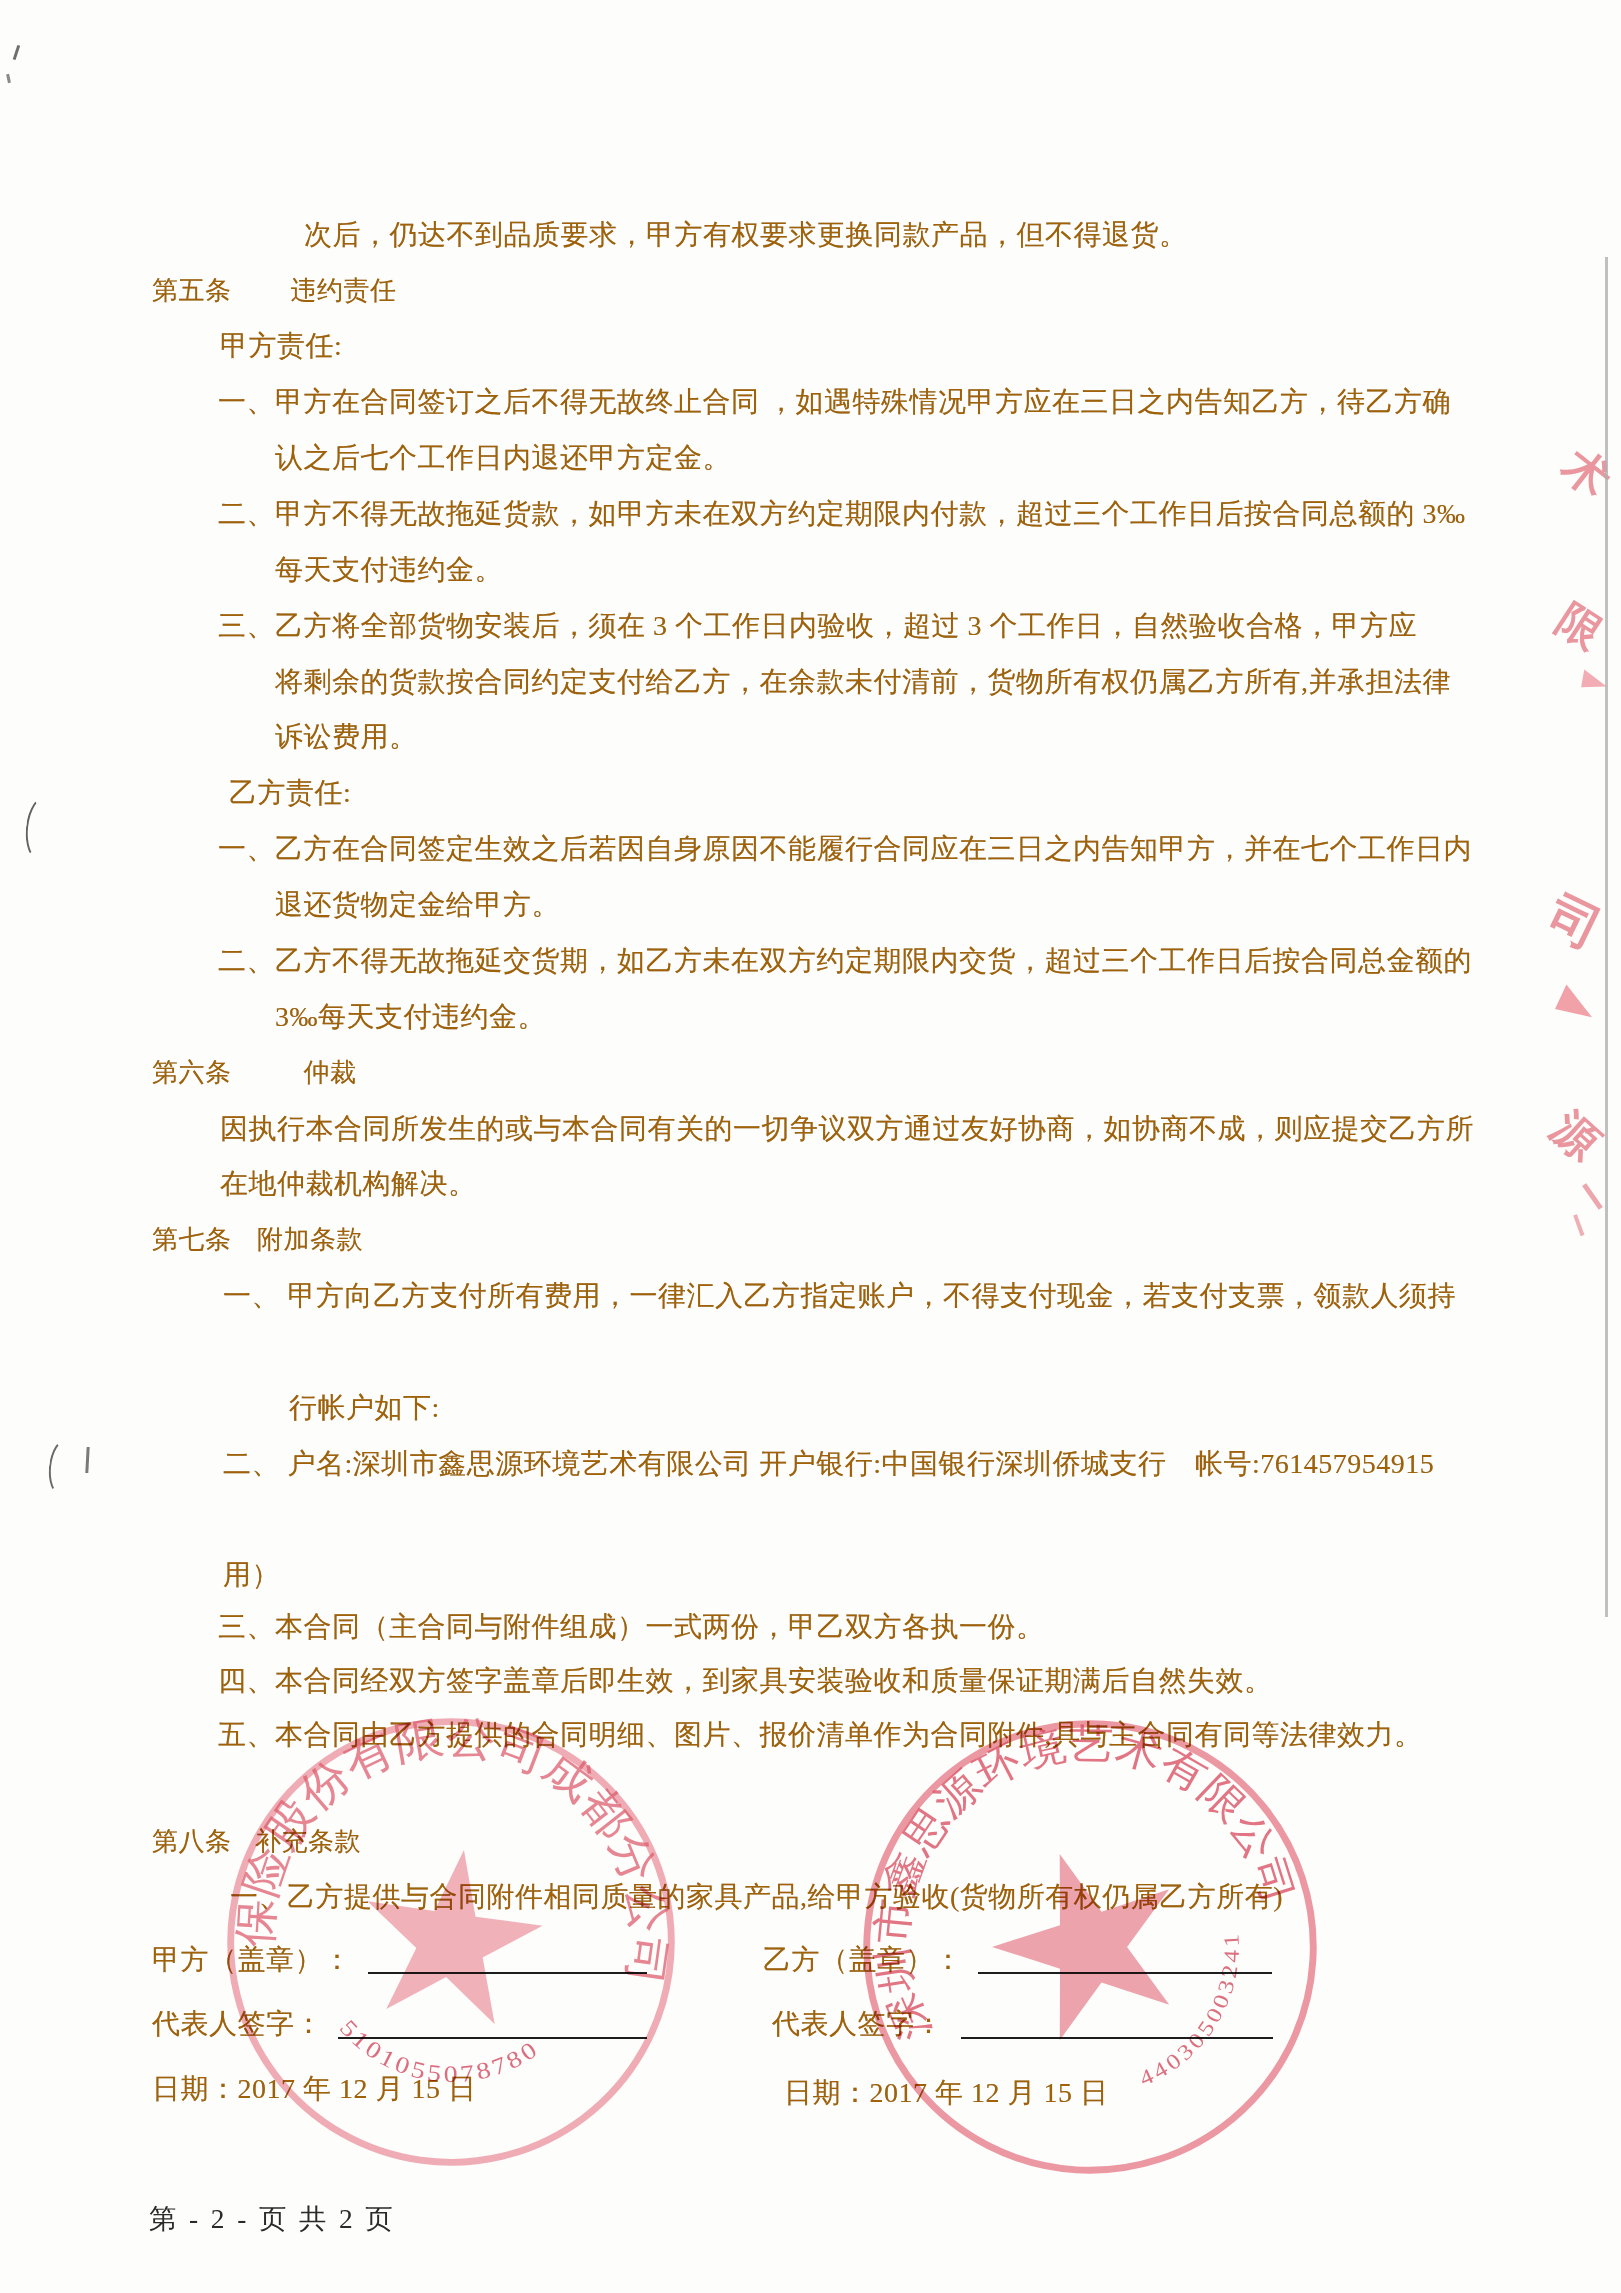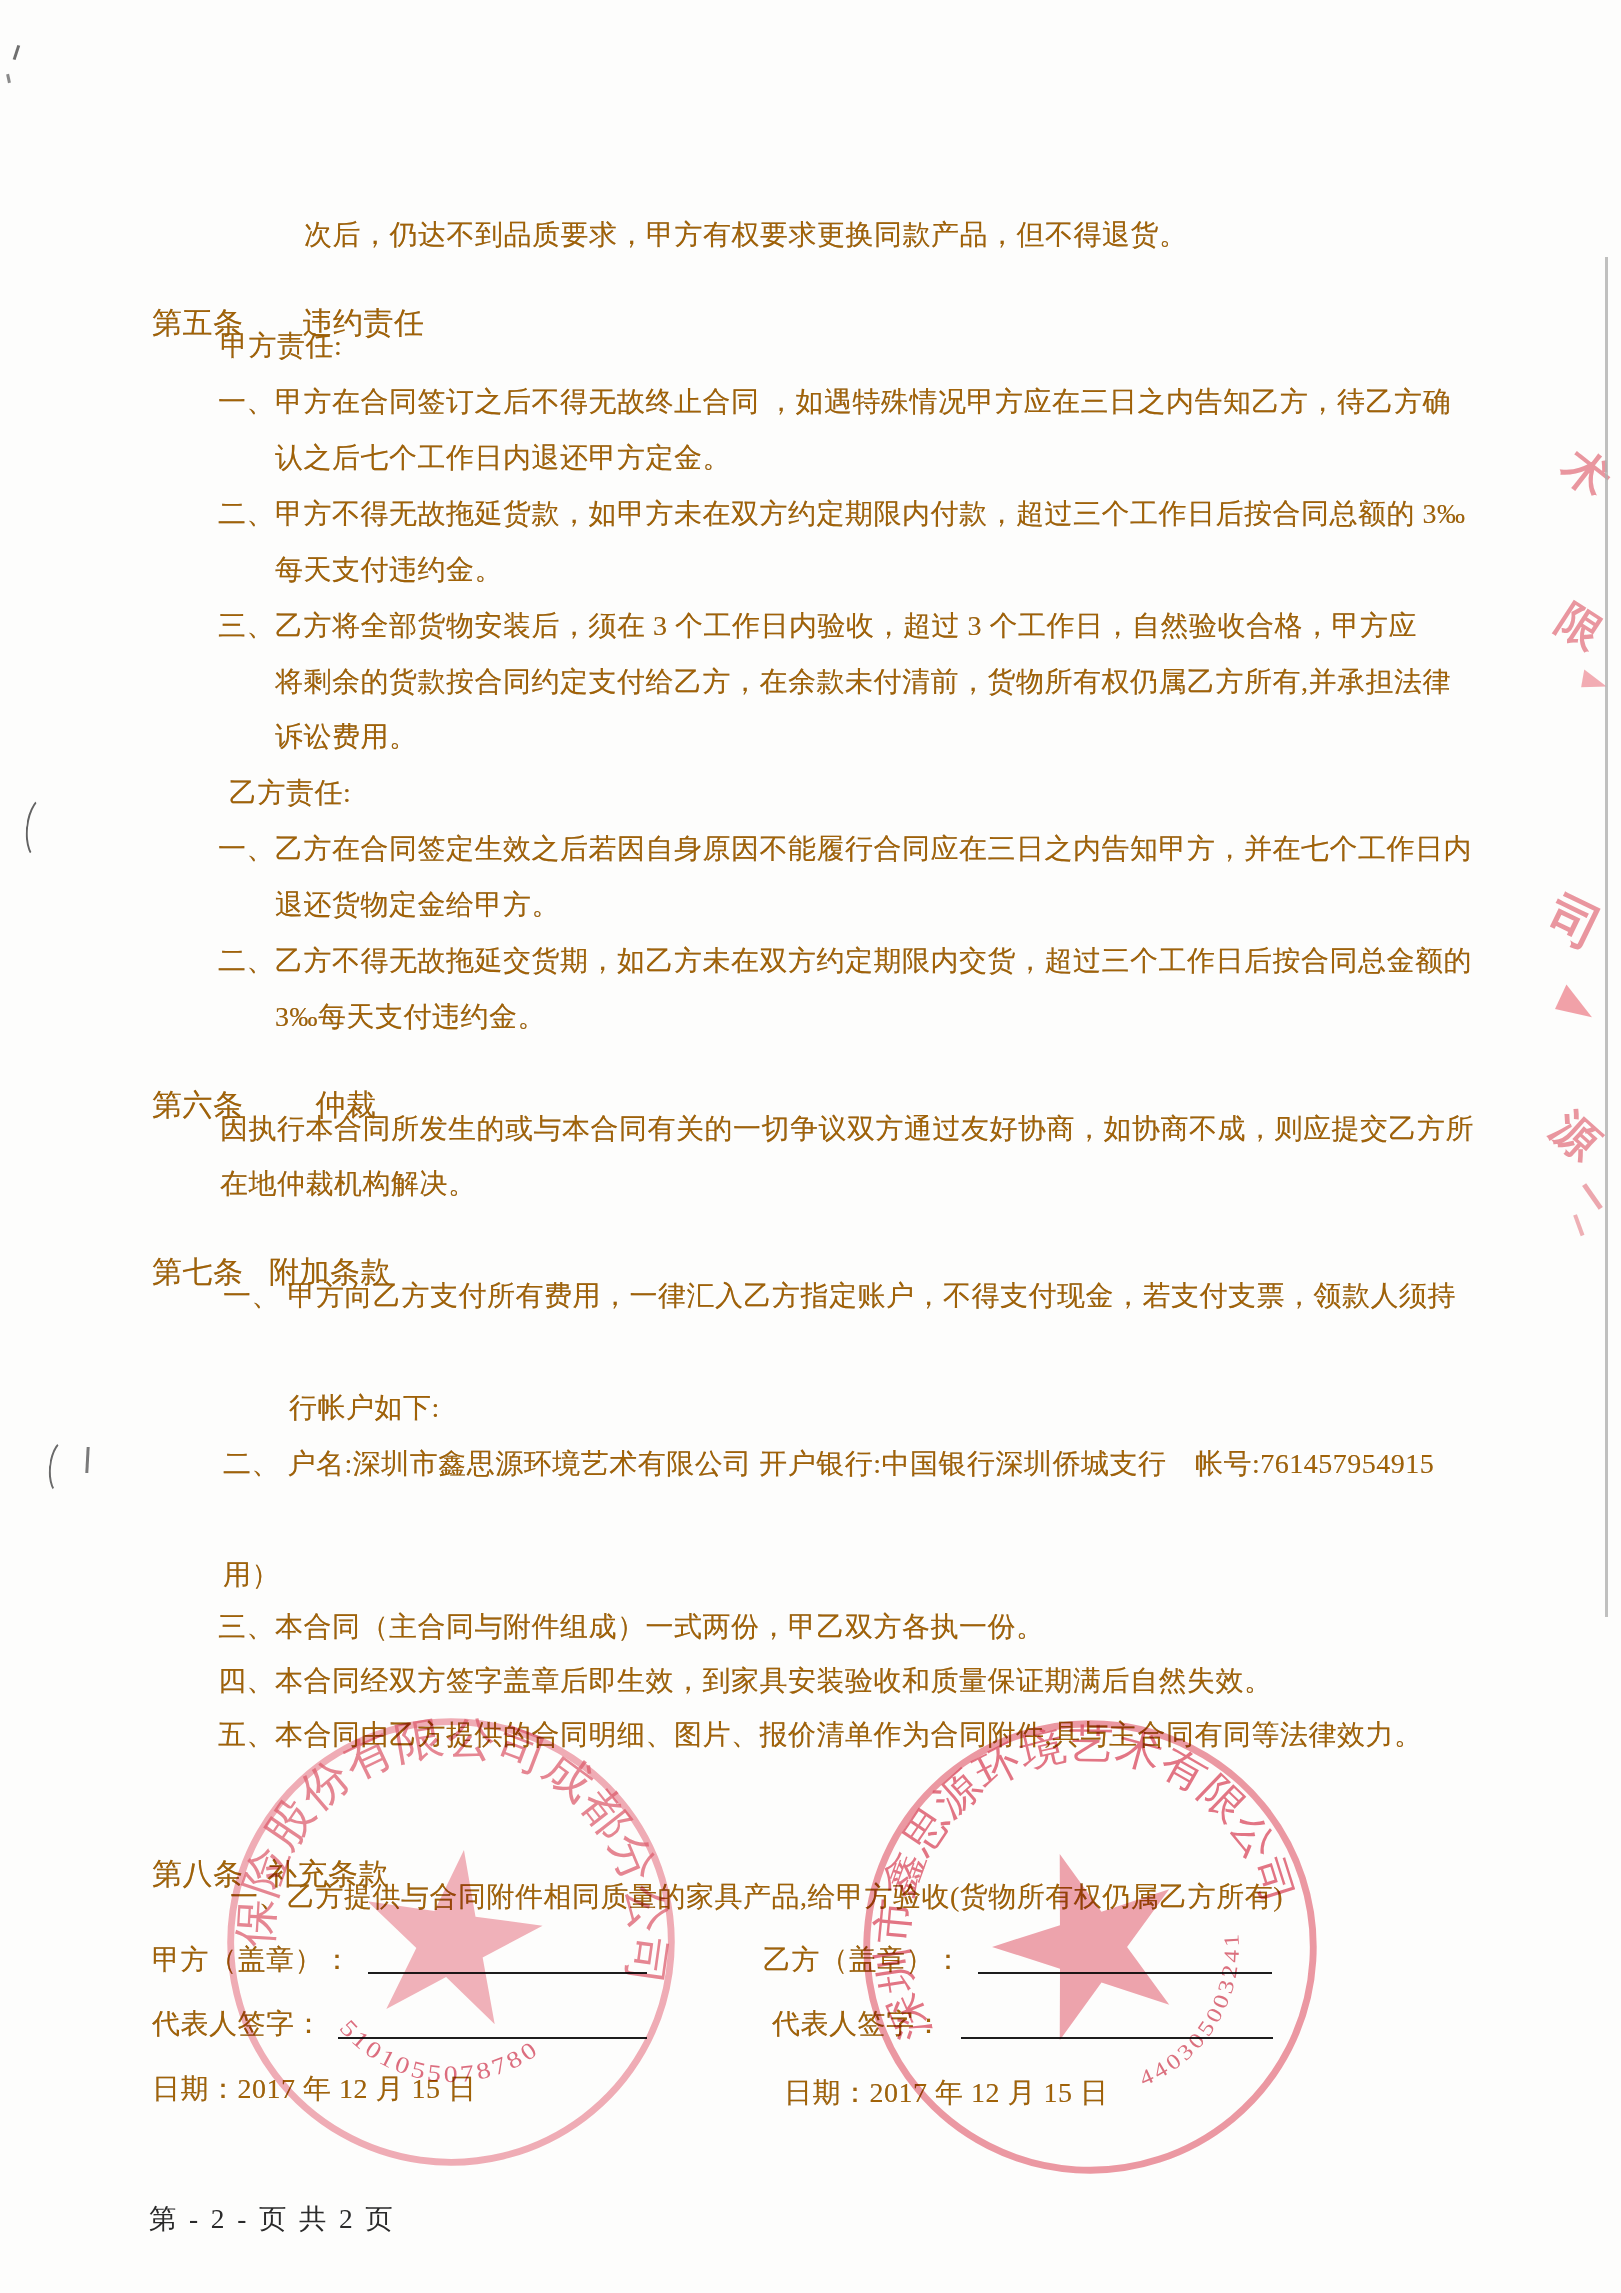--- a/index.html
+++ b/index.html
@@ -4,21 +4,21 @@
 <style>
   html,body{margin:0;padding:0;background:#ffffff;}
   .page{
     position:relative;width:1621px;height:2294px;background:#fdfdfc;overflow:hidden;
     font-family:"Liberation Serif","DejaVu Serif",serif;color:#262626;
   }
   .ln{
     position:absolute;white-space:pre;font-size:28px;line-height:37px;
     letter-spacing:0.5px;color:#a16207;text-shadow:0 0 0.5px rgba(40,40,40,.35);
   }
-  .hd{font-size:30px;margin-top:32px;}
+  .hd{font-size:26px;}
   .ul{position:absolute;height:0;border-bottom:2px solid #1d1d1d;}
   .seal{position:absolute;mix-blend-mode:multiply;}
   .seal text{font-family:"Liberation Serif","DejaVu Serif",serif;}
   .frag{position:absolute;color:rgba(220,82,96,.6);font-weight:bold;white-space:pre;}
   .tri{position:absolute;width:0;height:0;}
   .artifact{position:absolute;}
   .edge-line{position:absolute;left:1605px;top:257px;width:2.9px;height:1360px;background:#b0b0af;opacity:.8;}
   .footer{position:absolute;left:149px;top:2201px;font-size:27.4px;letter-spacing:2.9px;color:#2a2a2a;}
 </style>
 </head>

